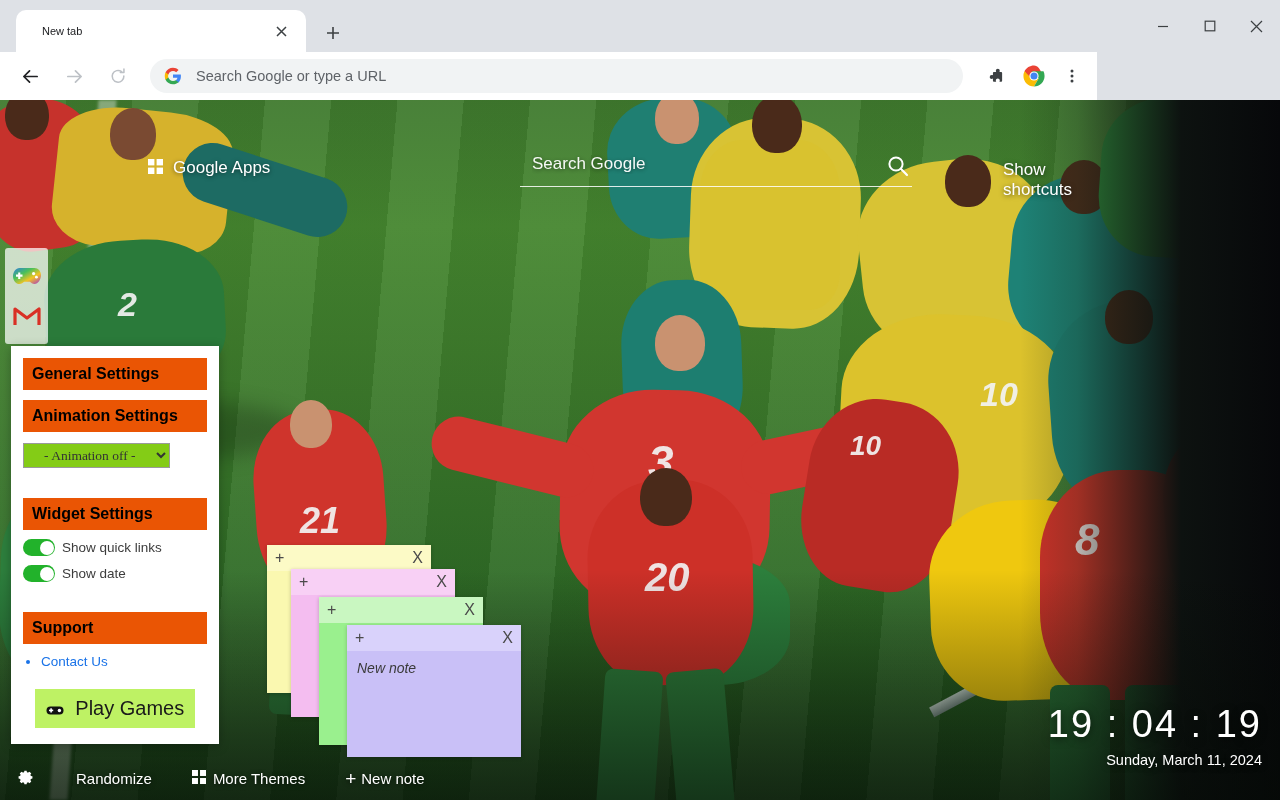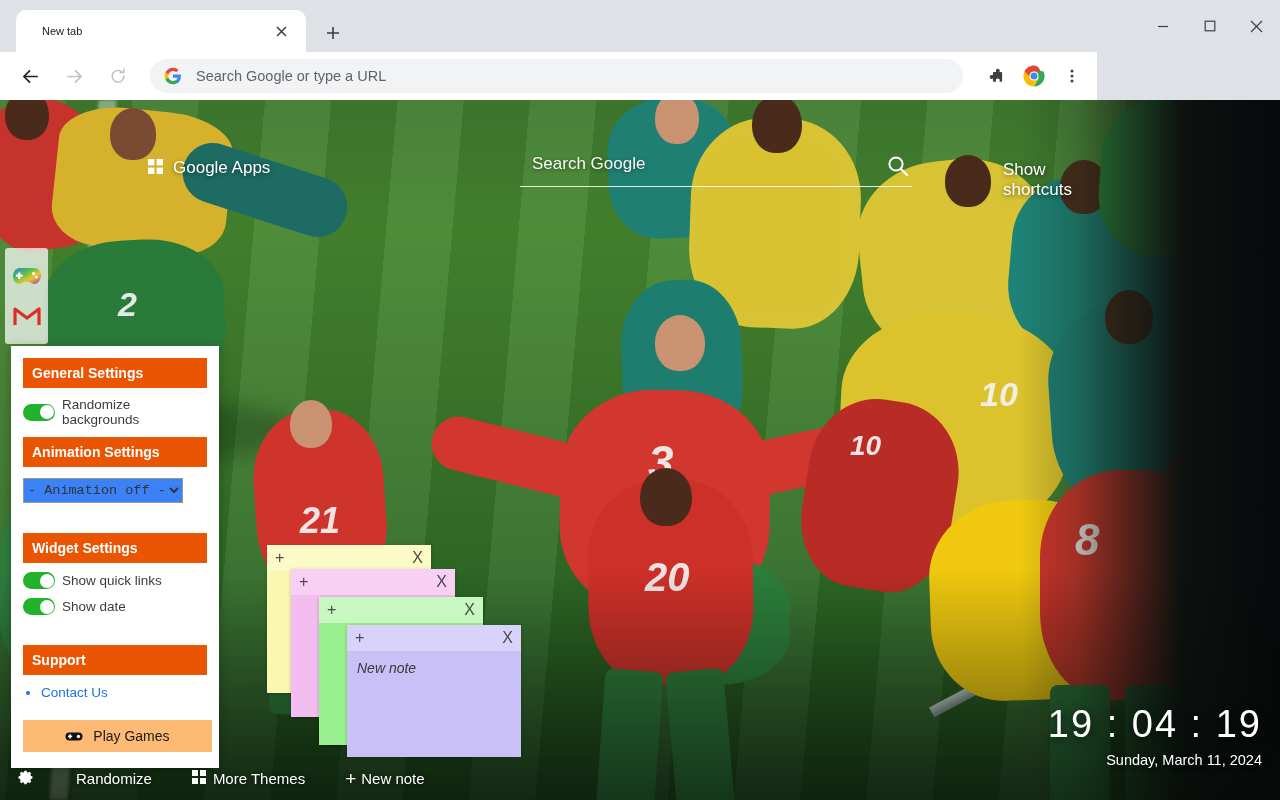--- a/index.html
+++ b/index.html
@@ -163,46 +163,46 @@
   #quicklinks .ql { width:34px; height:34px; margin:3px 0;
     display:flex; align-items:center; justify-content:center; }
 
   
   #settings-panel {
     position:absolute; left:11px; top:246px; width:208px;
     background:#fff; padding:8px 12px 14px 12px;
     box-shadow:0 2px 10px rgba(0,0,0,.28);
   }
   .sec-head {
-    background:#ea5504; color:#ffffff; font-weight:bold; font-size:14px;
+    background:#ea5504; color:#000000; font-weight:bold; font-size:16px;
     padding:7px 9px; margin-top:10px;
   }
   #settings-panel .sec-head:first-child { margin-top:4px; }
   .toggle-row { display:flex; align-items:center; margin:9px 0 0 0; }
   .toggle {
     width:32px; height:17px; border-radius:9px; background:#22b22b;
     position:relative; flex:0 0 auto; margin-right:7px;
   }
   .toggle .knob {
     position:absolute; right:1.5px; top:1.5px; width:14px; height:14px;
     border-radius:50%; background:#fff;
   }
   .toggle-lbl { font-size:13.5px; color:#3c3c3c; }
   #animation-select {
-    margin-top:11px; font-size:13.5px; font-family:Liberation Mono, monospace;
-    padding:3px 0; border:1px solid #9a9a9a; background:#3b82f6; color:#333;
+    margin-top:11px; font-size:13.5px; font-family:Liberation Serif, serif;
+    padding:3px 16px; border:1px solid #9a9a9a; background:#84cc16; color:#333;
     width:auto; min-width:128px;
   }
   .spacer { height:20px; }
   .support-list { margin:10px 0 0 18px; }
   .support-list li { font-size:13.5px; color:#1a73e8; }
   .support-list li a { color:#1a73e8; text-decoration:none; }
   #play-games {
-    display:block; width:189px; margin:20px auto 2px auto; background:#fdba74;
-    border:none; padding:8px 0; font-size:14px; color:#1a1a1a;
+    display:block; width:160px; margin:20px auto 2px auto; background:#bef264;
+    border:none; padding:8px 0; font-size:20px; color:#1a1a1a;
     font-family:"Liberation Sans",sans-serif; text-align:center;
   }
   #play-games .gp { margin-right:6px; }
 
   
   .note { position:absolute; box-shadow:0 1px 4px rgba(0,0,0,.22); }
   .note .bar {
     height:26px; display:flex; align-items:center; justify-content:space-between;
     padding:0 8px; background:rgba(255,255,255,.42);
   }
@@ -449,26 +449,20 @@
       </div>
       <div class="ql">
         <svg width="28" height="22" viewBox="0 0 28 22">
           <path d="M2 20 V4 L14 13 L26 4 V20" fill="none" stroke="#d93025" stroke-width="3.2" stroke-linejoin="round"></path>
         </svg>
       </div>
     </div>
 
     <div id="settings-panel">
       <div class="sec-head">General Settings</div>
-      <div class="toggle-row">
-        <div class="toggle">
-            <div class="knob"></div>
-          </div>
-        <span class="toggle-lbl">Randomize backgrounds</span>
-      </div>
 
       <div class="sec-head">Animation Settings</div>
       <select id="animation-select">
         <option>- Animation off -</option>
       </select>
 
       <div class="spacer"></div>
 
       <div class="sec-head">Widget Settings</div>
       <div class="toggle-row">

